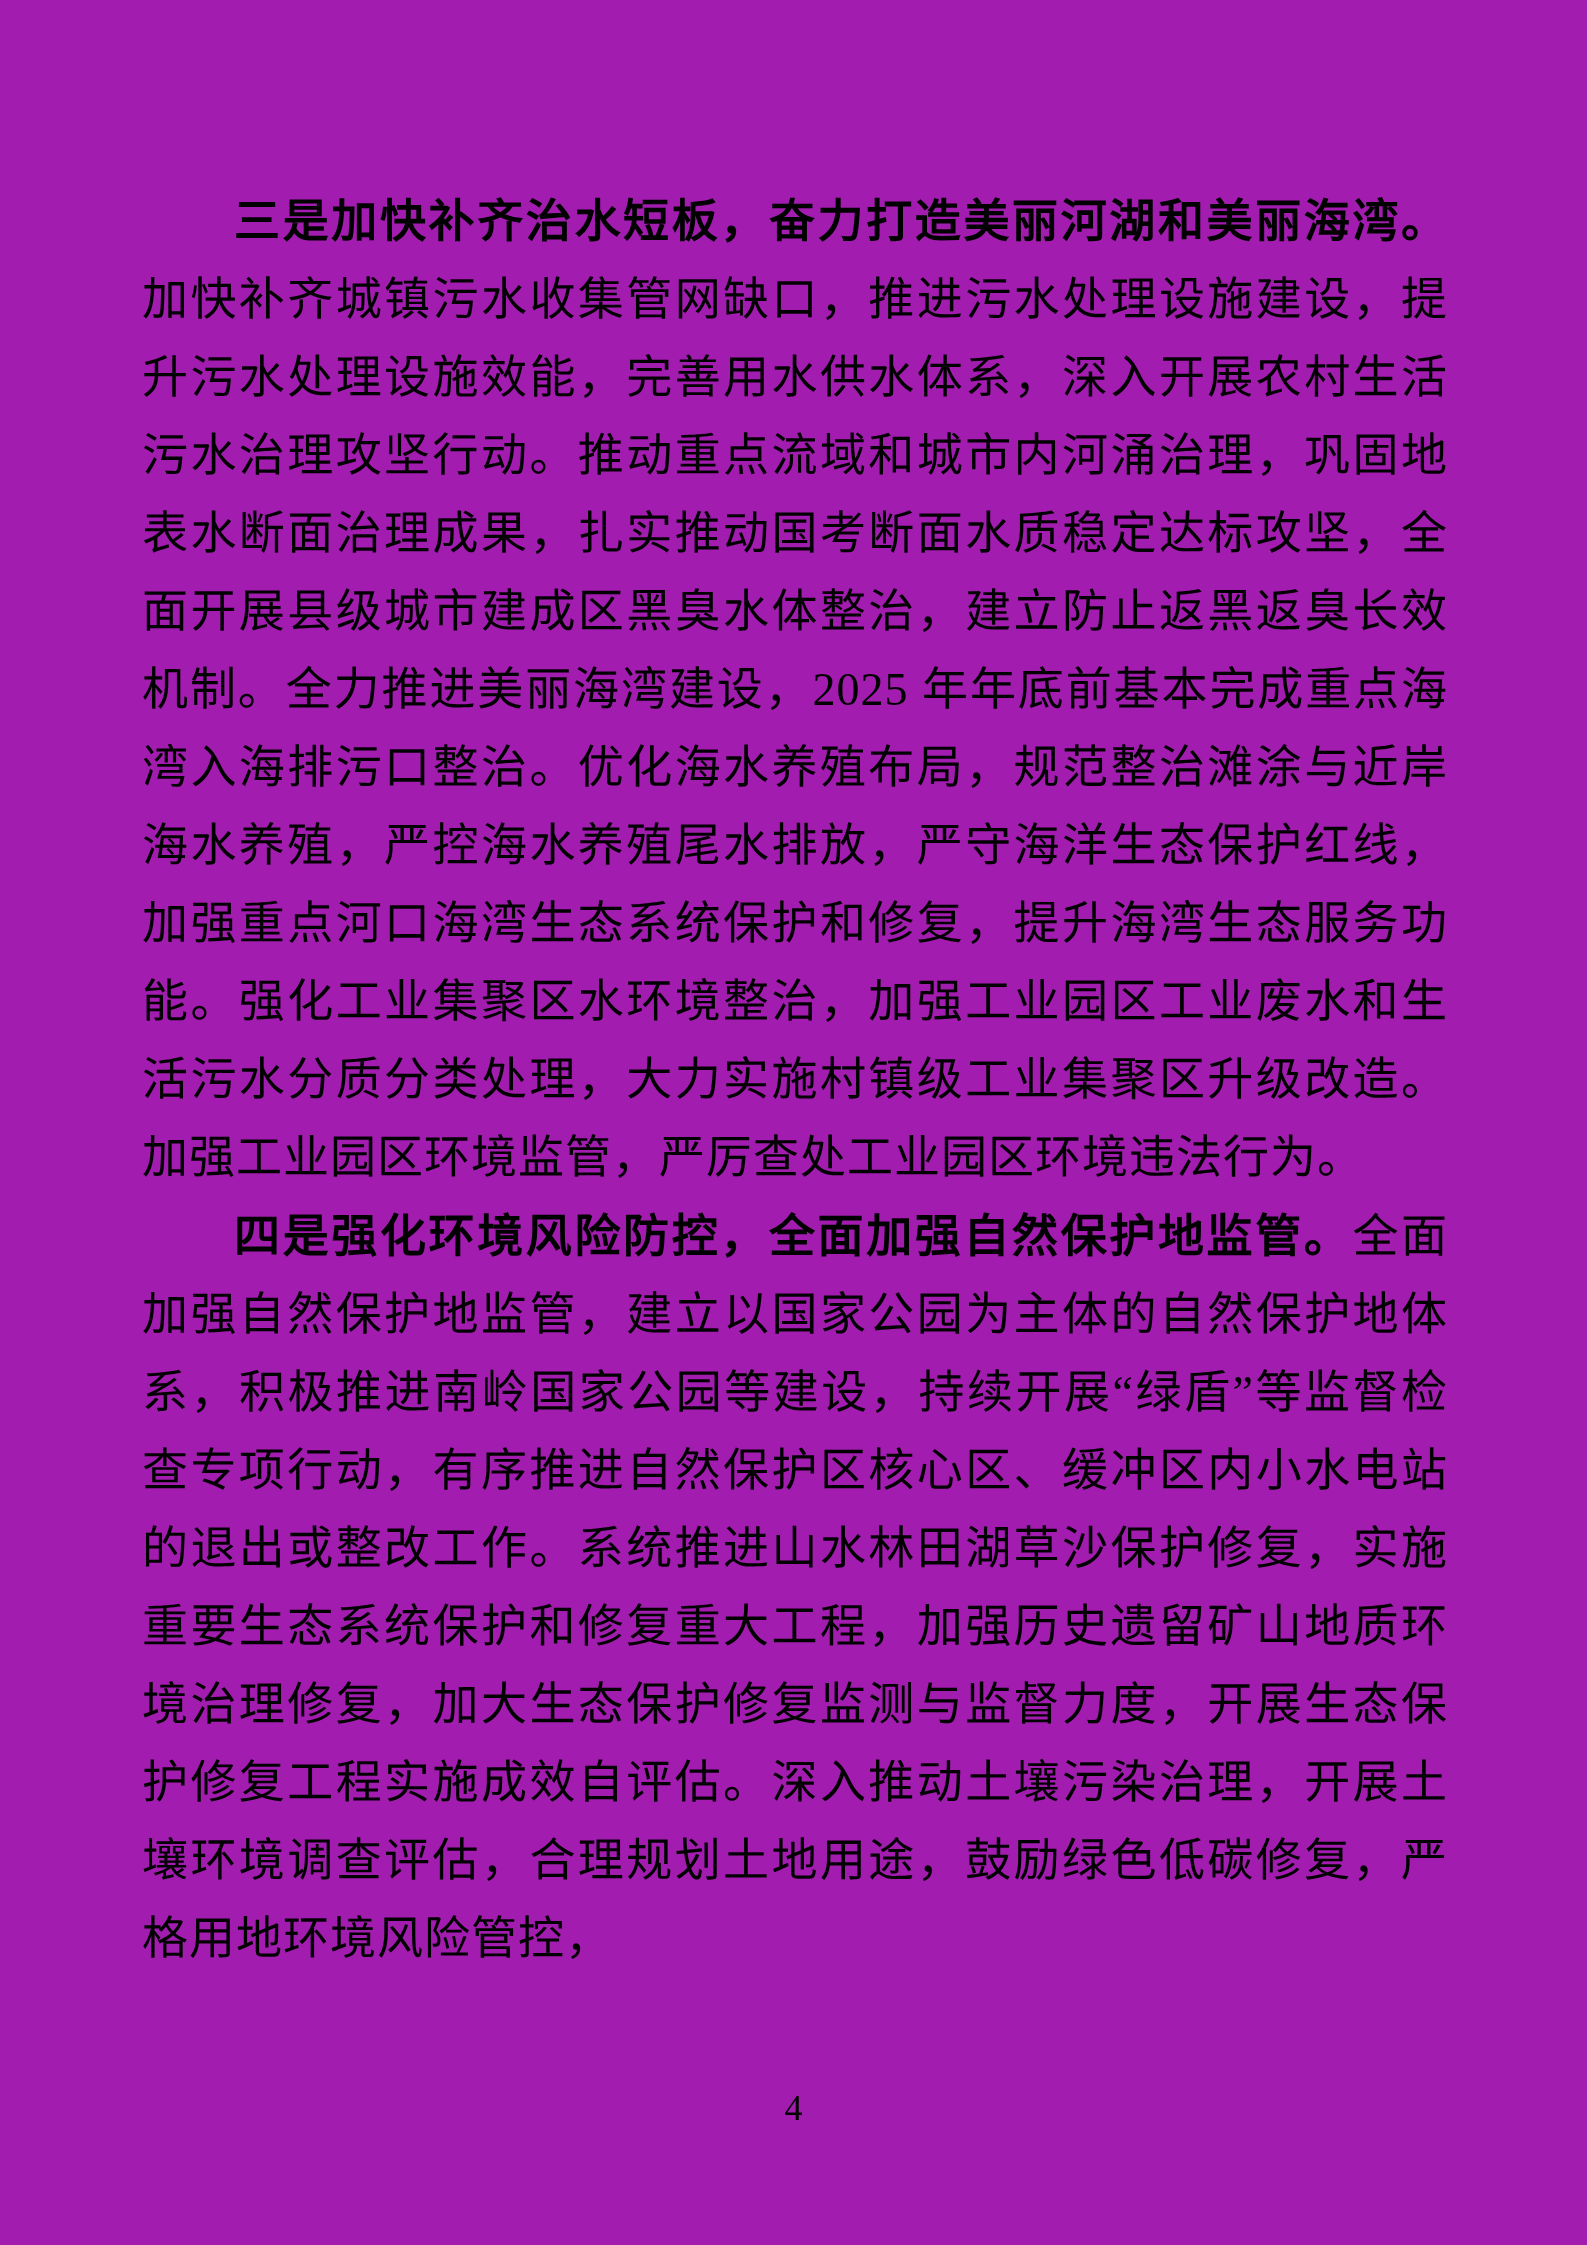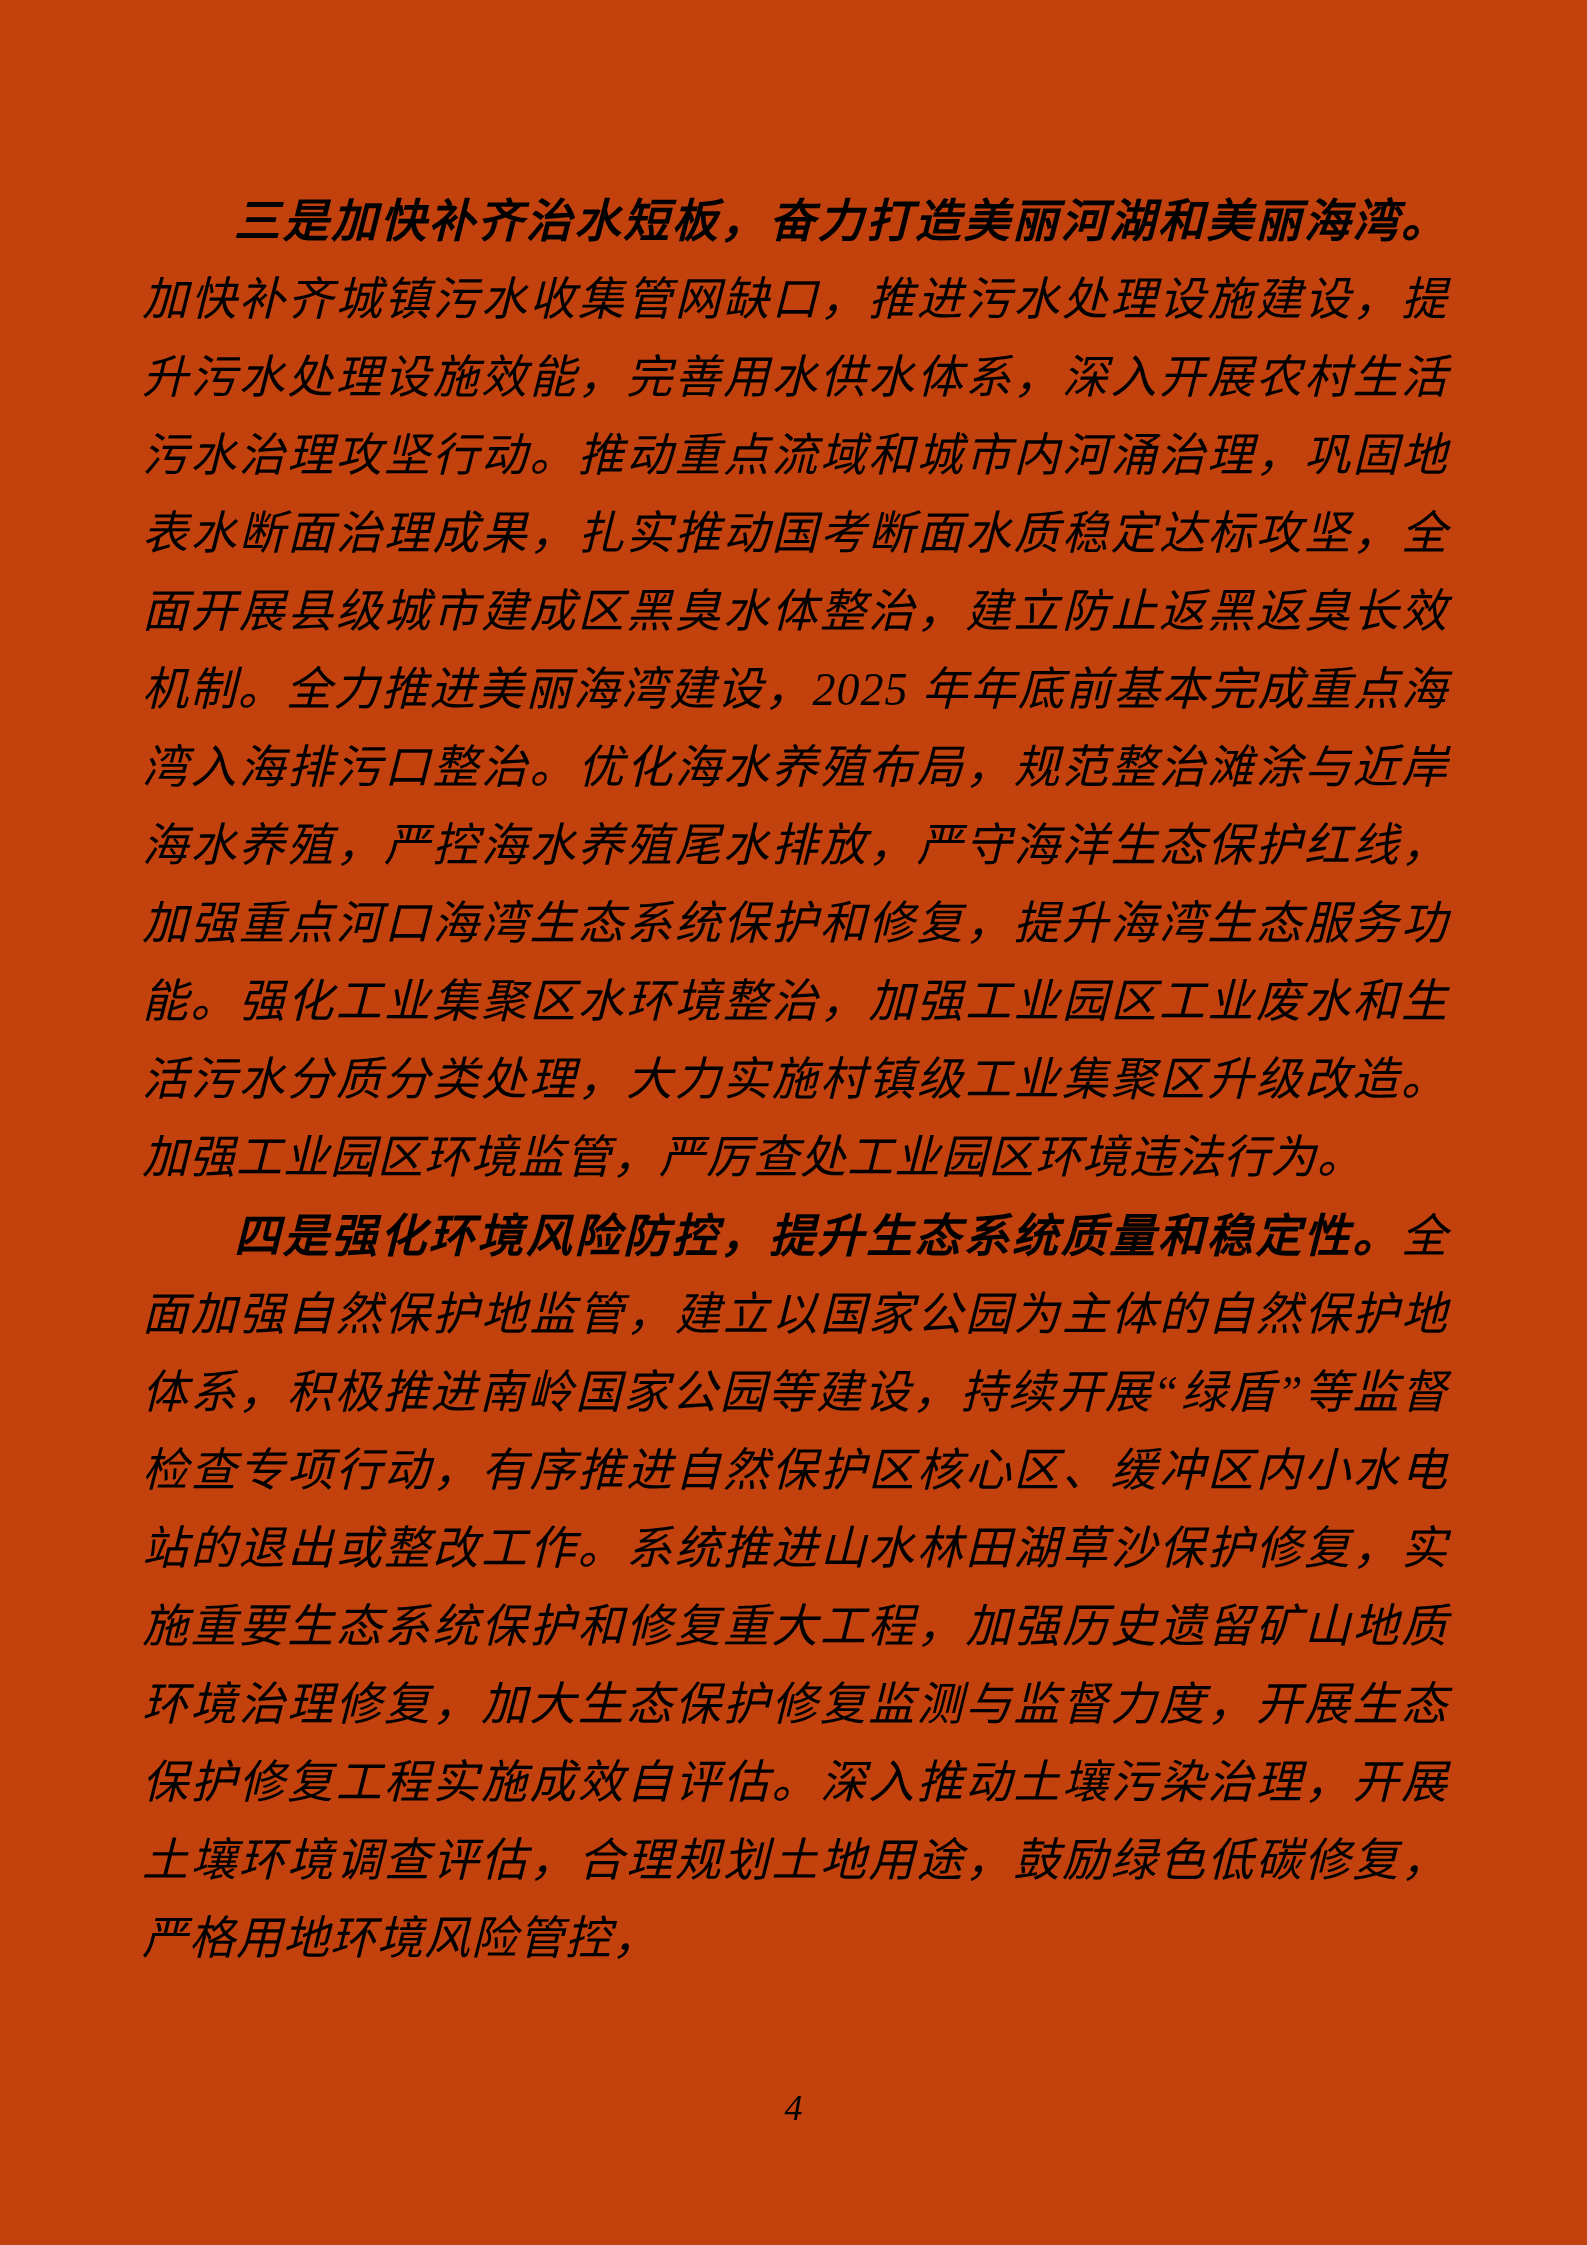--- a/index.html
+++ b/index.html
@@ -4,25 +4,24 @@
 <style>
   html, body {
     margin: 0;
     padding: 0;
     background: #ffffff;
   }
   .page {
     position: relative;
     width: 1587px;
     height: 2245px;
-    background: #c2410c;
+    background: #a21caf;
     overflow: hidden;
     font-family: "Liberation Serif", "DejaVu Serif", serif;
     color: #000000;
-    font-style: italic;
   }
   .content {
     position: absolute;
     left: 142px;
     top: 182px;
     width: 1306px;
   }
   .para {
     margin: 0;
     font-size: 46px;
@@ -55,17 +54,17 @@
 </style>
 </head>
 <body>
 
 <div class="page">
   <div class="content">
     <p class="para">
       <span class="lead">三是加快补齐治水短板，奋力打造美丽河湖和美丽海湾。</span><span class="body-text">加快补齐城镇污水收集管网缺口，推进污水处理设施建设，提升污水处理设施效能，完善用水供水体系，深入开展农村生活污水治理攻坚行动。推动重点流域和城市内河涌治理，巩固地表水断面治理成果，扎实推动国考断面水质稳定达标攻坚，全面开展县级城市建成区黑臭水体整治，建立防止返黑返臭长效机制。全力推进美丽海湾建设，2025 年年底前基本完成重点海湾入海排污口整治。优化海水养殖布局，规范整治滩涂与近岸海水养殖，严控海水养殖尾水排放，严守海洋生态保护红线，加强重点河口海湾生态系统保护和修复，提升海湾生态服务功能。强化工业集聚区水环境整治，加强工业园区工业废水和生活污水分质分类处理，大力实施村镇级工业集聚区升级改造。加强工业园区环境监管，严厉查处工业园区环境违法行为。</span>
     </p>
     <p class="para">
-      <span class="lead">四是强化环境风险防控，提升生态系统质量和稳定性。</span><span class="body-text">全面加强自然保护地监管，建立以国家公园为主体的自然保护地体系，积极推进南岭国家公园等建设，持续开展“绿盾”等监督检查专项行动，有序推进自然保护区核心区、缓冲区内小水电站的退出或整改工作。系统推进山水林田湖草沙保护修复，实施重要生态系统保护和修复重大工程，加强历史遗留矿山地质环境治理修复，加大生态保护修复监测与监督力度，开展生态保护修复工程实施成效自评估。深入推动土壤污染治理，开展土壤环境调查评估，合理规划土地用途，鼓励绿色低碳修复，严格用地环境风险管控，</span>
+      <span class="lead">四是强化环境风险防控，全面加强自然保护地监管。</span><span class="body-text">全面加强自然保护地监管，建立以国家公园为主体的自然保护地体系，积极推进南岭国家公园等建设，持续开展“绿盾”等监督检查专项行动，有序推进自然保护区核心区、缓冲区内小水电站的退出或整改工作。系统推进山水林田湖草沙保护修复，实施重要生态系统保护和修复重大工程，加强历史遗留矿山地质环境治理修复，加大生态保护修复监测与监督力度，开展生态保护修复工程实施成效自评估。深入推动土壤污染治理，开展土壤环境调查评估，合理规划土地用途，鼓励绿色低碳修复，严格用地环境风险管控，</span>
     </p>
   </div>
   <div class="page-number">4</div>
 </div>
 
 </body></html>

